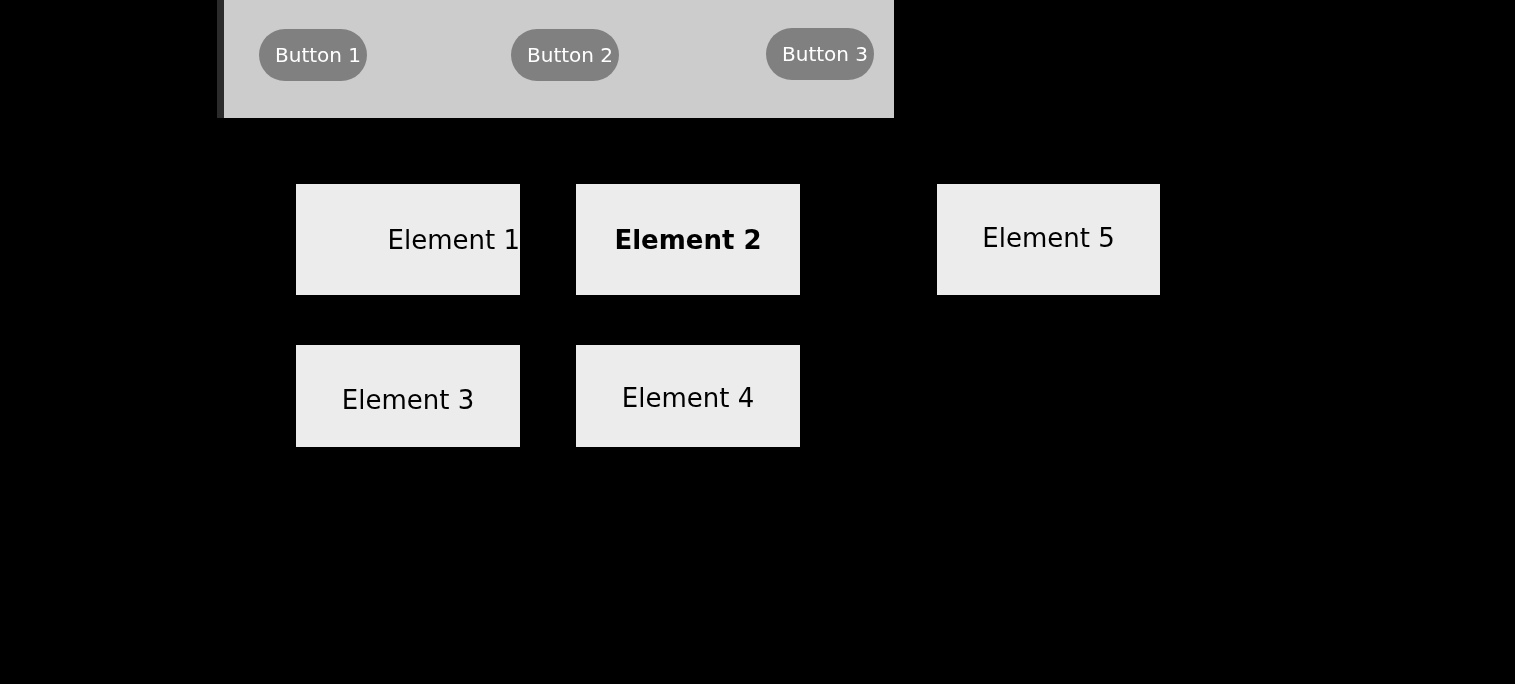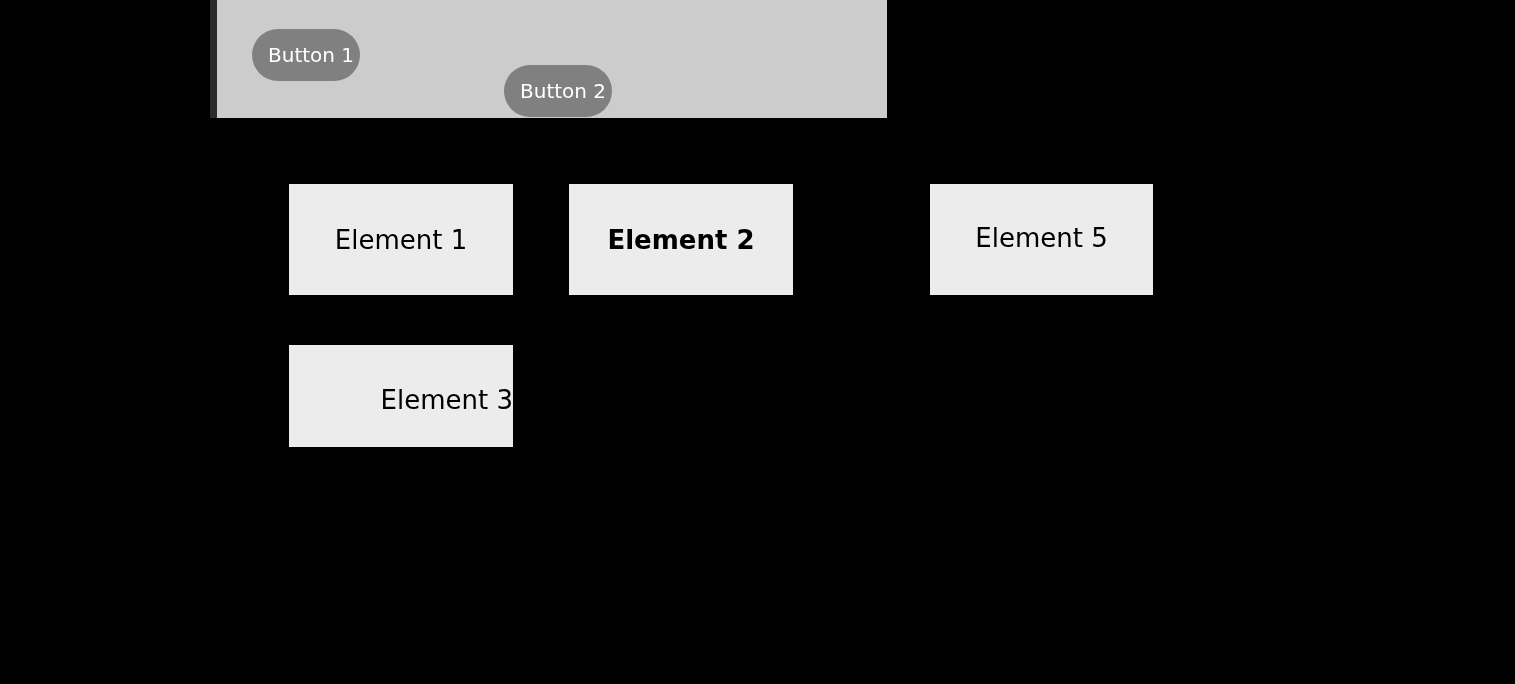--- a/index.html
+++ b/index.html
@@ -12,21 +12,21 @@
     width: 1515px;
     height: 684px;
     position: relative;
     overflow: hidden;
     font-family: "DejaVu Sans", sans-serif;
     -webkit-font-smoothing: antialiased;
   }
 
   #stage {
     position: absolute;
-    left: 1px;
+    left: 8px;
     top: 0;
     width: 1377px;
     height: 684px;
     background: #000000;
   }
 
   
   .toolbar-wrap {
     position: absolute;
     left: 209px;
@@ -61,70 +61,74 @@
     font-family: "DejaVu Sans", sans-serif;
     font-size: 20px;
     line-height: 52px;
     text-align: center;
     padding: 0 16px;
     white-space: nowrap;
     box-sizing: border-box;
     cursor: pointer;
   }
   .btn-1 { left: 35px;  top: 29px; width: 108px; }
-  .btn-2 { left: 287px; top: 29px; width: 108px; margin-top: 36px; }
+  .btn-2 { left: 287px; top: 29px; width: 108px; }
   .btn-3 { left: 542px; top: 28px; width: 108px; }
 
   
   .elbox {
     position: absolute;
     background: #ececec;
     color: #000000;
     font-family: "DejaVu Sans", sans-serif;
     font-size: 26px;
     display: flex;
     align-items: center;
     justify-content: center;
     box-sizing: border-box;
     cursor: pointer;
   }
-  .el-1 { left: 288px; top: 184px; width: 224px; height: 111px; }
+  .el-1 { left: 288px; top: 184px; width: 224px; height: 111px; justify-content: flex-end; }
   .el-2 { left: 568px; top: 184px; width: 224px; height: 111px; font-weight: bold; }
   .el-5 { left: 929px; top: 184px; width: 223px; height: 111px; align-items: center; }
-  .el-3 { left: 288px; top: 345px; width: 224px; height: 102px; justify-content: flex-end; }
+  .el-3 { left: 288px; top: 345px; width: 224px; height: 102px; }
   .el-4 { left: 568px; top: 345px; width: 224px; height: 102px; }
 
   
   .el-5 .elbox-label { position: relative; top: -2px; }
   .el-3 .elbox-label { position: relative; top: 4px; }
   .el-4 .elbox-label { position: relative; top: 2px; }
 </style>
 </head>
 <body>
 
 <div id="stage">
 
   <div class="toolbar-wrap">
     <div class="toolbar-edge"></div>
     <div class="toolbar">
       <button class="btn btn-1">Button 1</button>
       <button class="btn btn-2">Button 2</button>
+      <button class="btn btn-3">Button 3</button>
     </div>
   </div>
 
   <div class="elbox el-1">
     <span class="elbox-label">Element 1</span>
   </div>
 
   <div class="elbox el-2">
     <span class="elbox-label">Element 2</span>
   </div>
 
   <div class="elbox el-5">
     <span class="elbox-label">Element 5</span>
   </div>
 
   <div class="elbox el-3">
     <span class="elbox-label">Element 3</span>
   </div>
 
+  <div class="elbox el-4">
+    <span class="elbox-label">Element 4</span>
+  </div>
 
 </div>
 
 </body></html>

